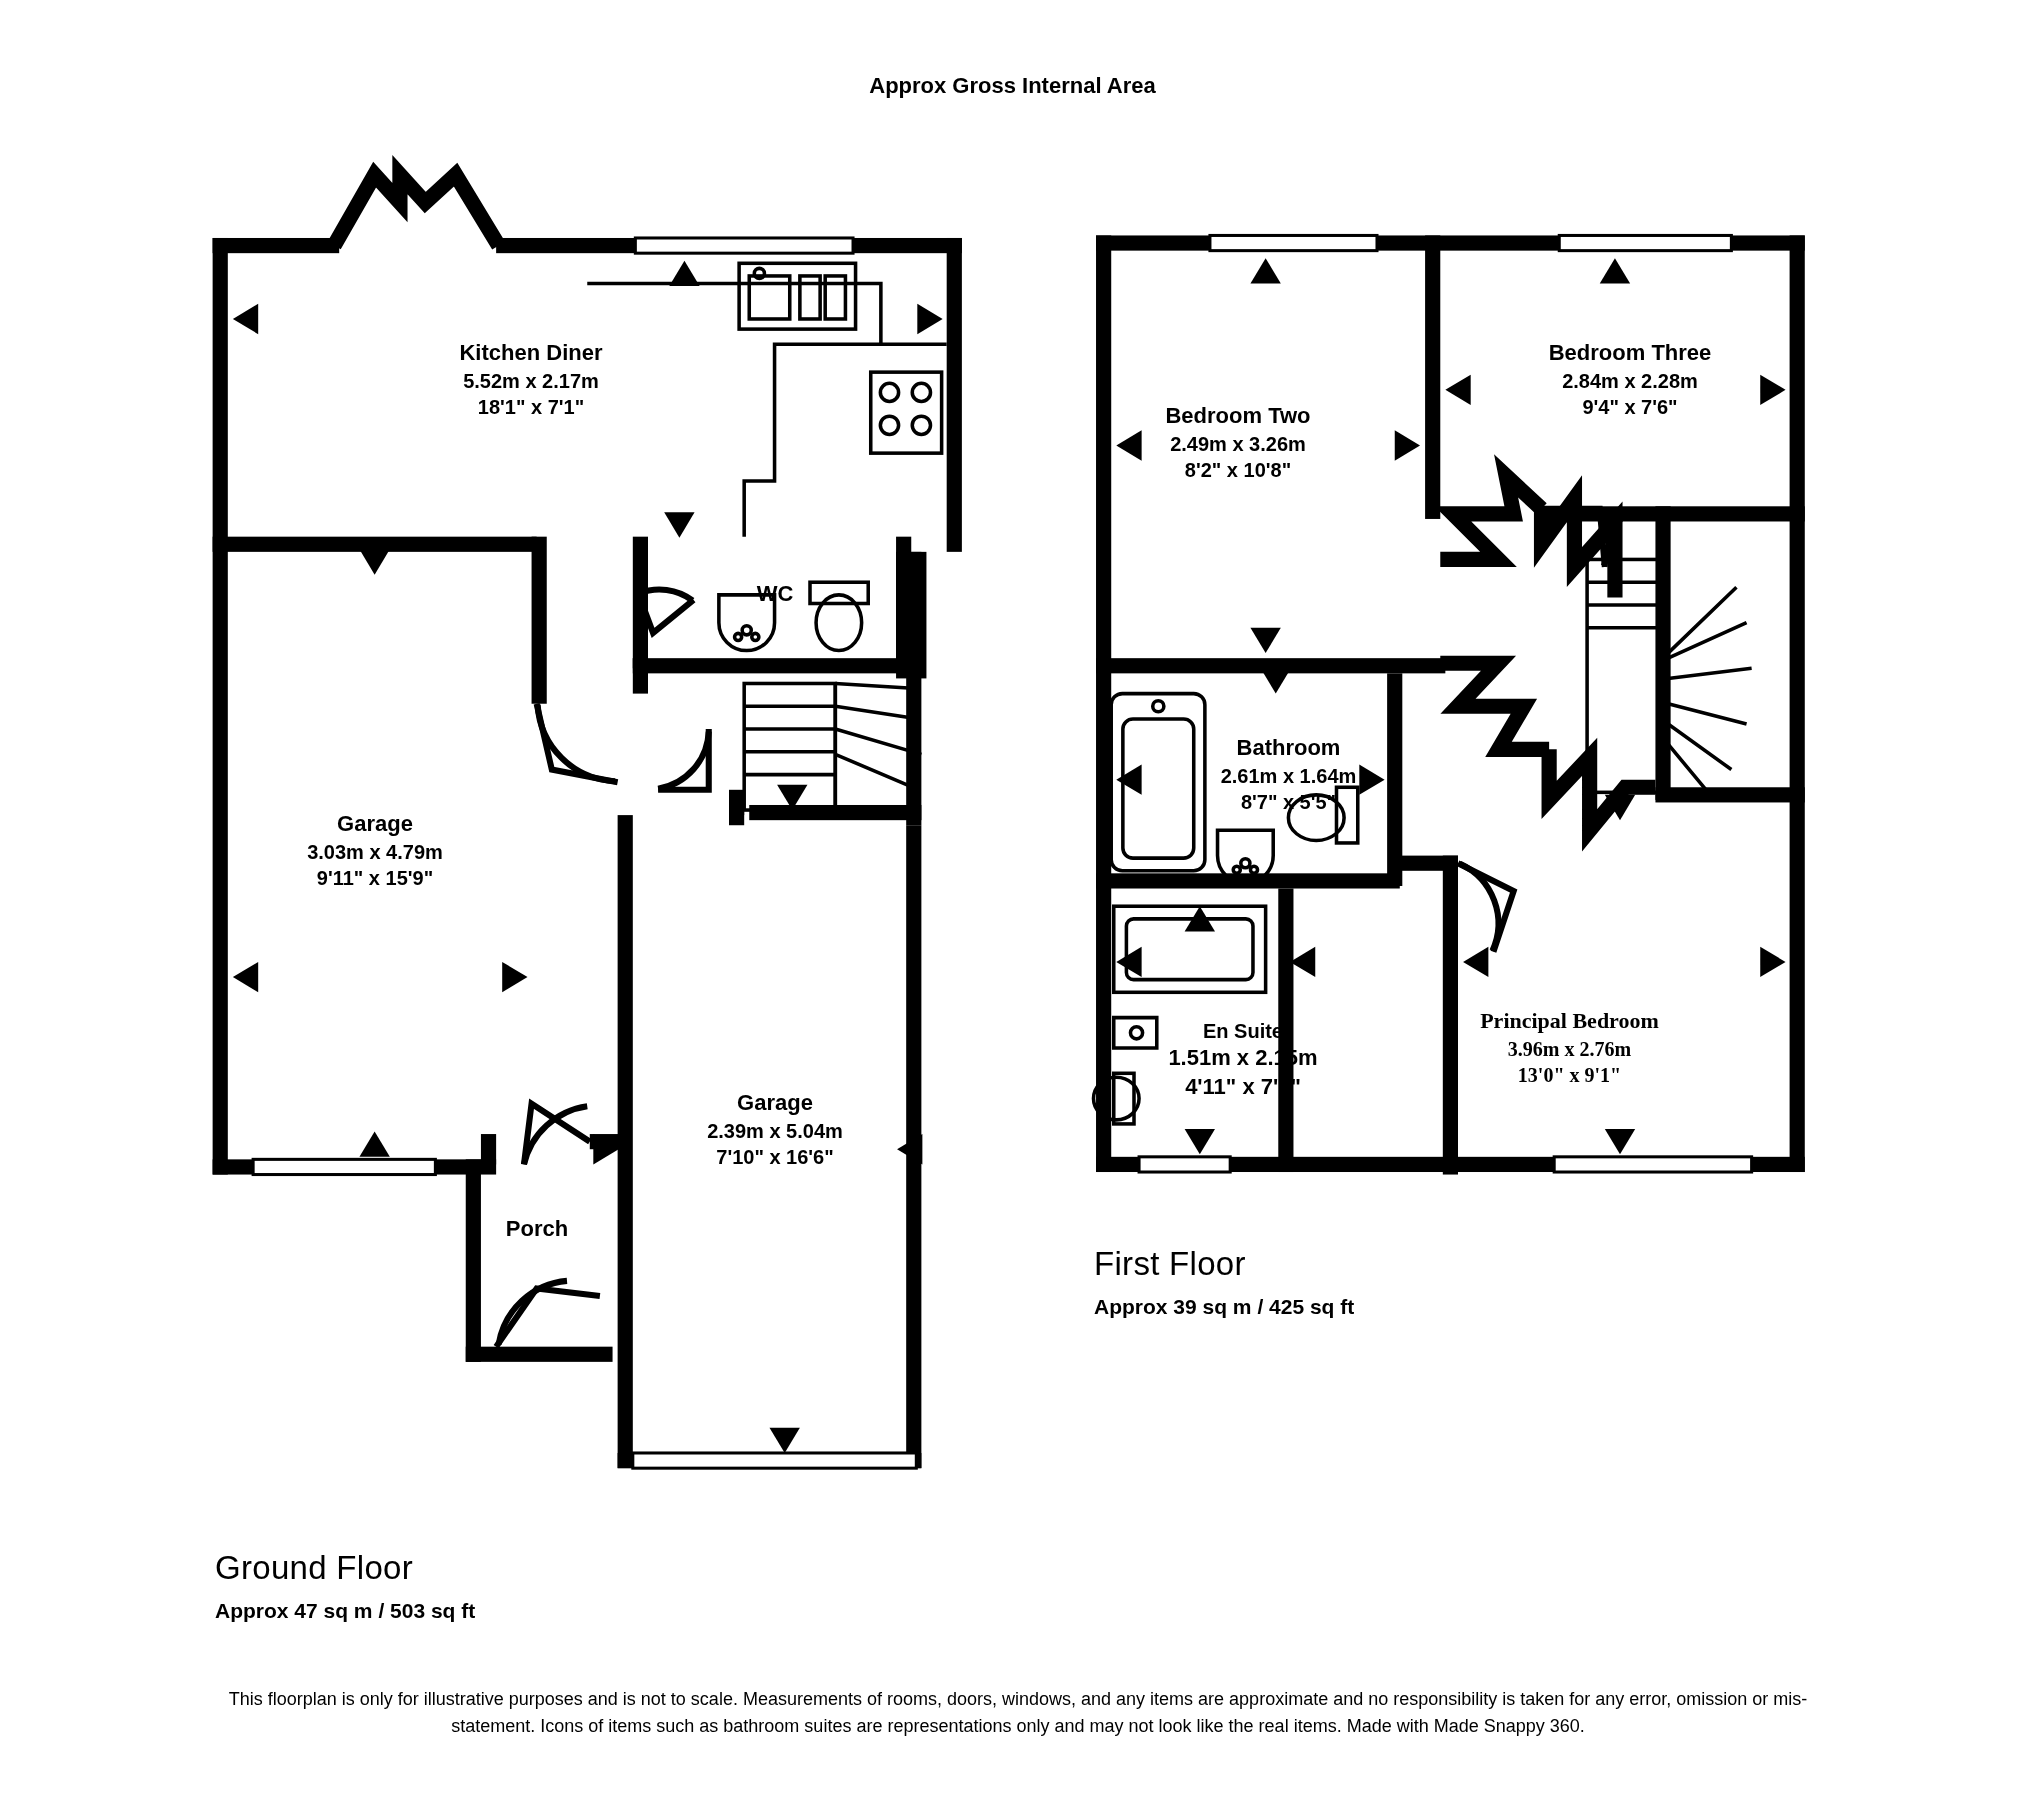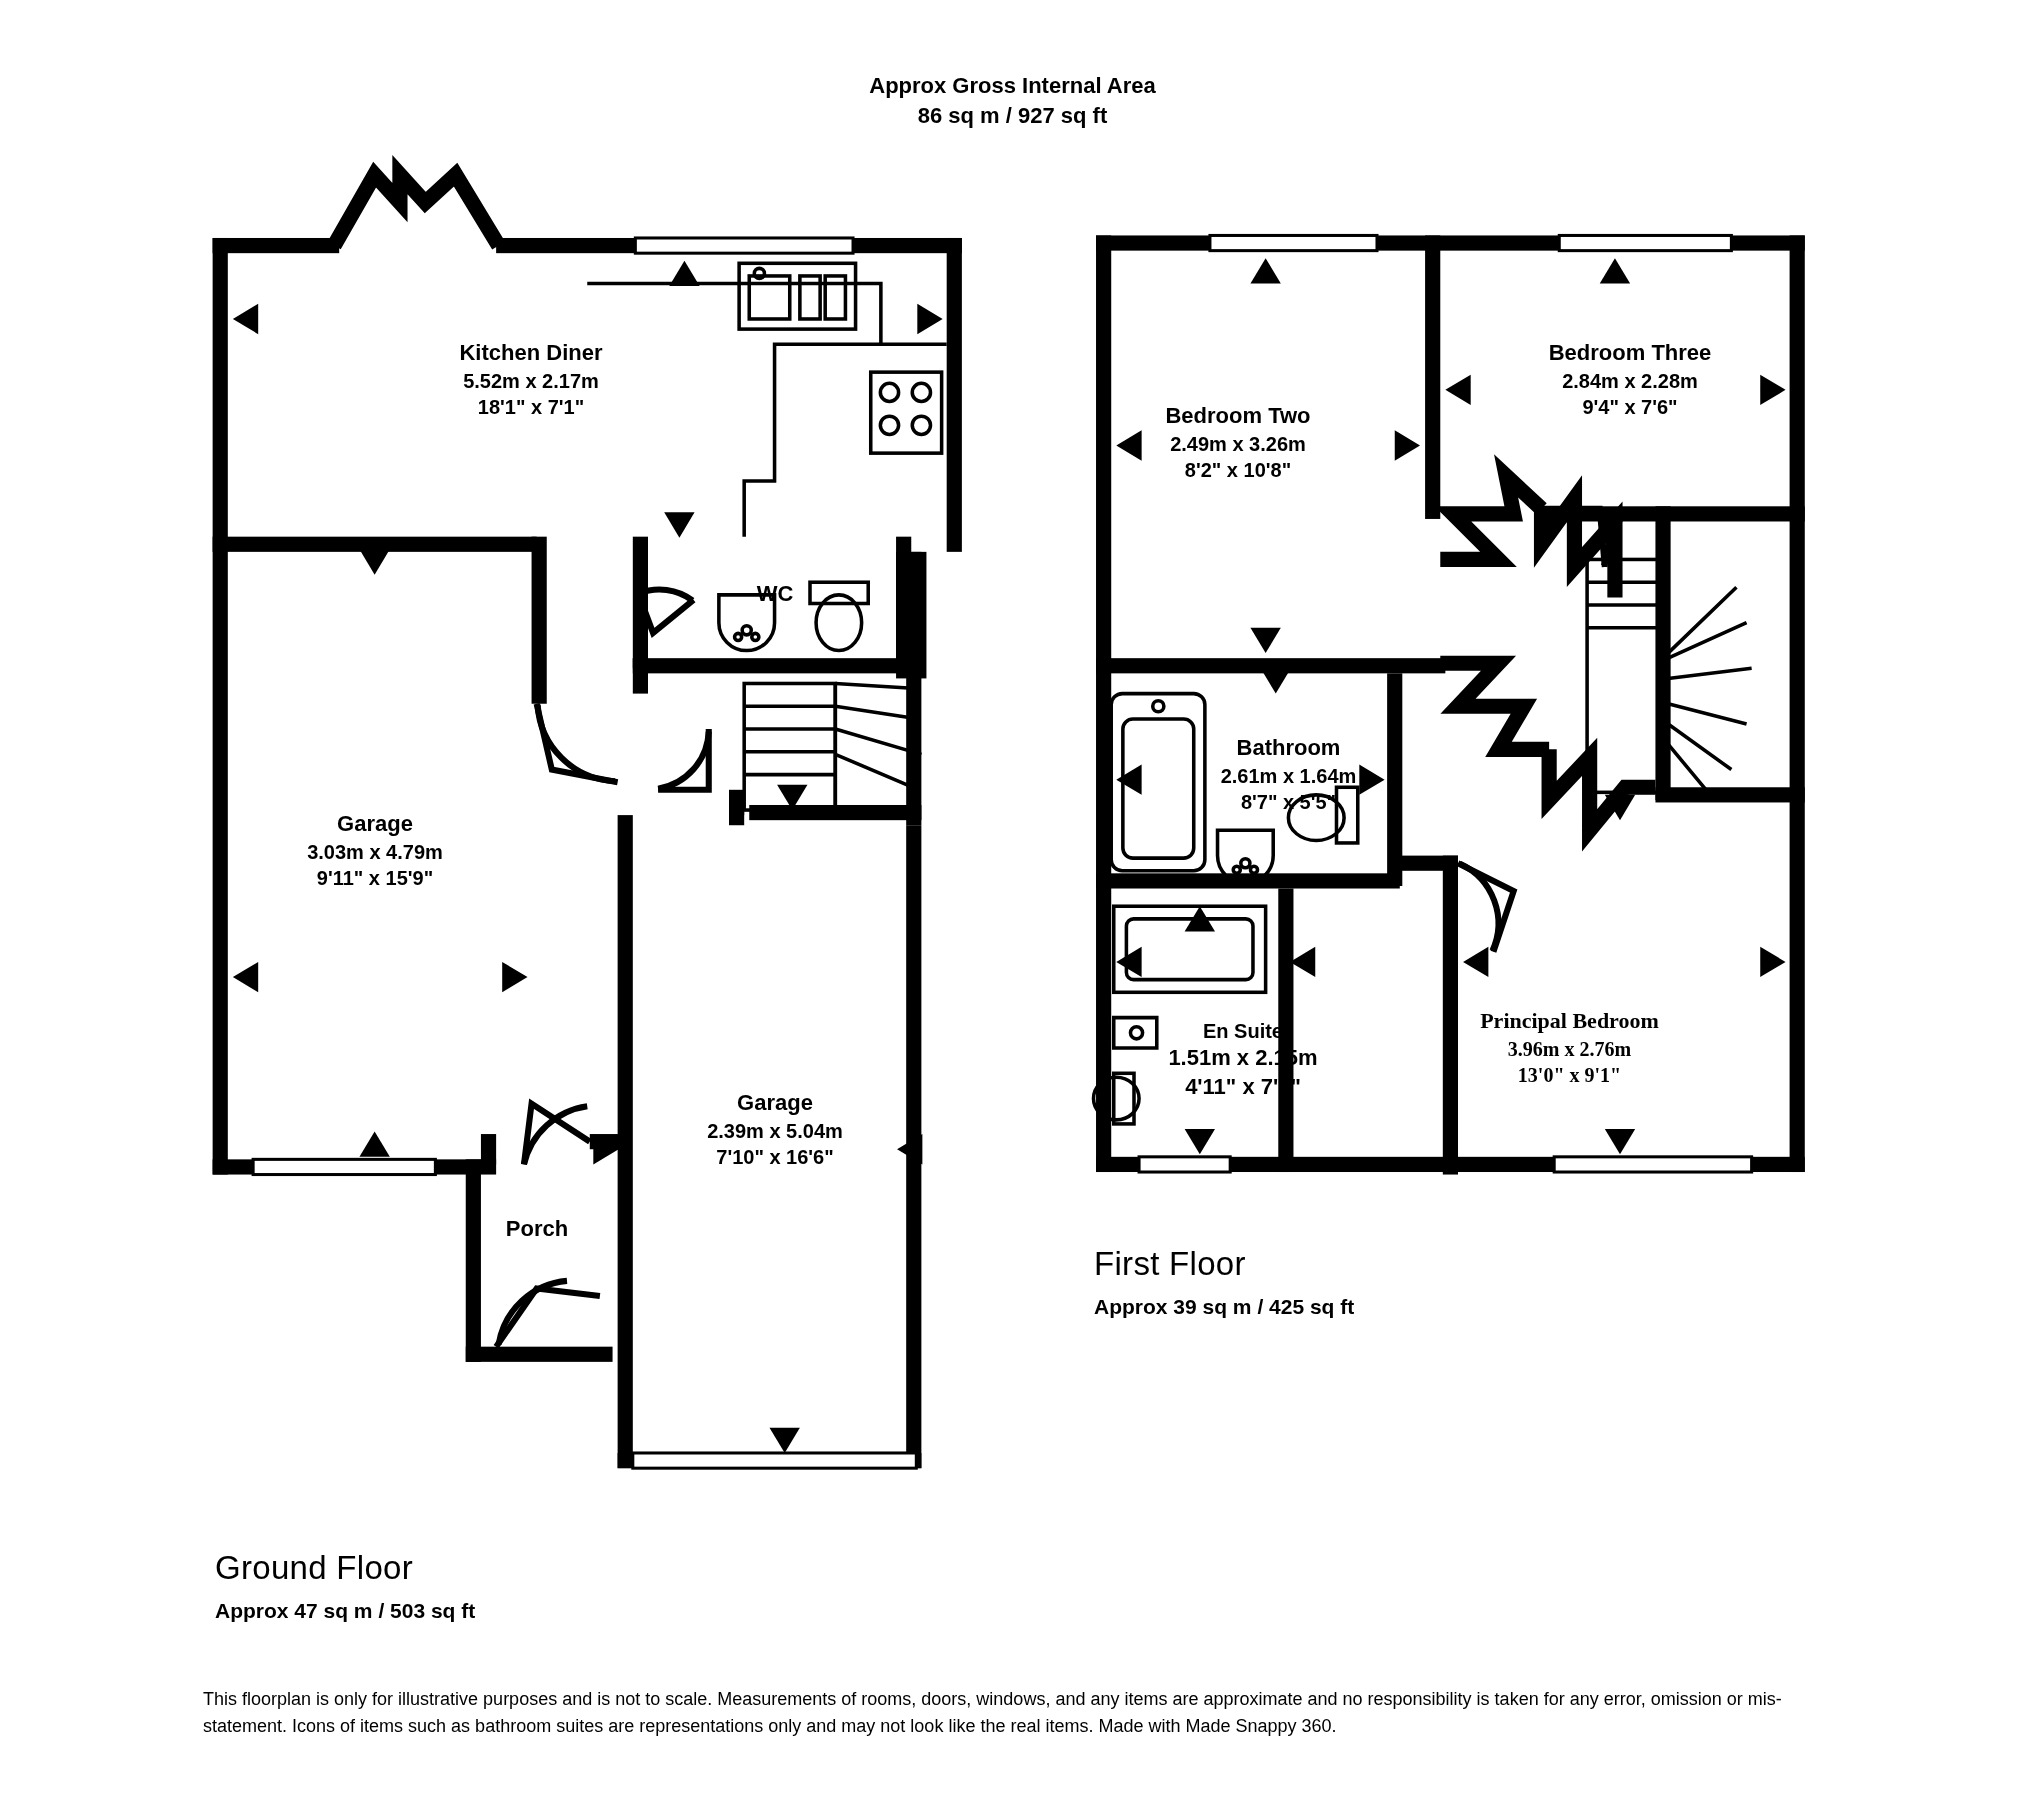--- a/index.html
+++ b/index.html
@@ -66,31 +66,31 @@
   .floor-area {
     font-size: 21px;
     font-weight: bold;
     margin-top: 12px;
   }
   #disclaimer {
     position: absolute;
     left: 203px;
     top: 1686px;
     width: 1630px;
+    text-align: center;
     font-size: 18px;
     line-height: 1.5;
   }
   svg { display: block; }
 </style>
 </head>
 <body>
 
 <div id="header">
   <div>Approx Gross Internal Area</div>
-  <div>86 sq m / 927 sq ft</div>
 </div>
 
 <svg class="plan" viewBox="0 0 4000 3585" xmlns="http://www.w3.org/2000/svg">
 
   <g>
 
     <g fill="#000000">
 
       <rect x="420" y="470" width="30" height="1850"></rect>
 

